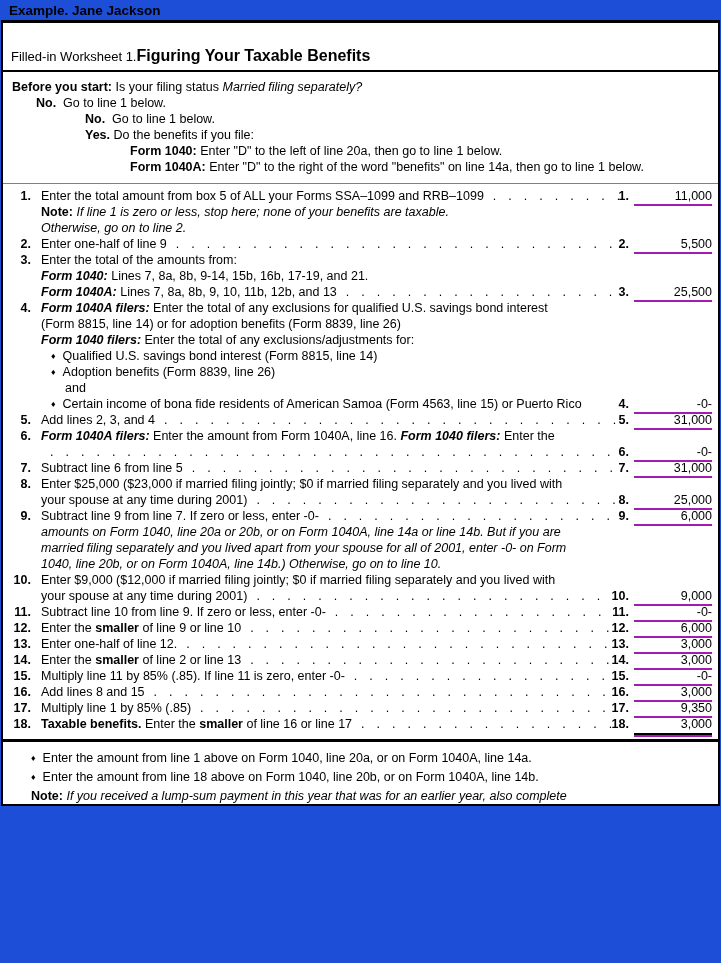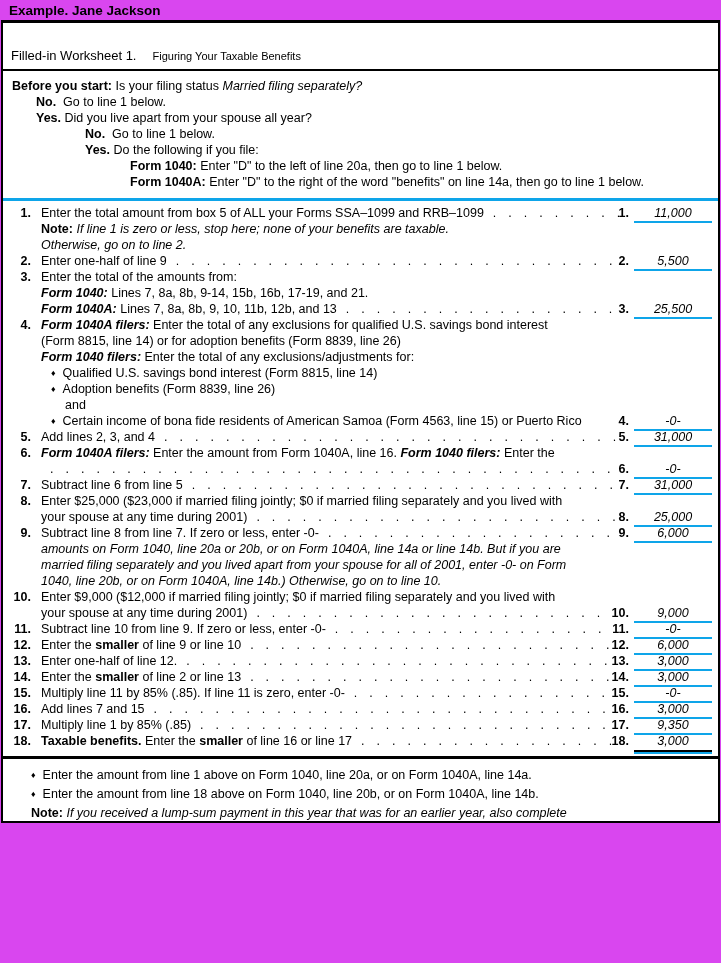--- a/index.html
+++ b/index.html
@@ -1,46 +1,46 @@
 <!DOCTYPE html>
 <html><head>
 <meta charset="utf-8">
 <style>
   * { margin:0; padding:0; box-sizing:border-box; }
   html,body { background:#ffffff; }
   .page {
-    position:relative; width:721px; height:963px; background:#d946ef; color:#000000;
+    position:relative; width:721px; height:963px; background:#1d4ed8; color:#000000;
     font-family:"Liberation Sans","DejaVu Sans",sans-serif;
     font-size:12.5px; line-height:16px; overflow:hidden;
   }
   .example-title { font-weight:bold; font-size:13.5px; padding:3px 0 0 9px; height:20px; }
   .ws-box { margin:0 1px; border:2px solid #000; border-top-width:3px; background:#fff; }
 
   .ws-header { padding:25px 0 5px 8px; border-bottom:2px solid #000; font-size:13px; }
   .ws-header-prefix { font-weight:normal; }
-  .ws-header-title { font-weight:normal; font-size:11px; margin-left:16px; }
-
-  .before-section { padding:7px 8px 8px 9px; border-bottom:3px solid #0ea5e9; }
+  .ws-header-title { font-weight:bold; font-size:16px; }
+
+  .before-section { padding:7px 8px 8px 9px; border-bottom:1px solid #0ea5e9; }
   .b-line { white-space:nowrap; }
   .ind0 { padding-left:0; }
   .ind1 { padding-left:24px; }
   .ind2 { padding-left:73px; }
   .ind3 { padding-left:118px; }
 
   .main-section { padding:4px 6px 7px 0; border-bottom:3px solid #000; }
   .ws-item { margin:0; }
   .ws-row { display:flex; align-items:baseline; white-space:nowrap; }
   .ln-num { flex:0 0 28px; text-align:right; font-weight:bold; margin-right:10px; }
   .ptxt { flex:0 1 auto; min-width:0; }
   .ptxt.bullet { padding-left:10px; }
   .ptxt.cont { padding-left:24px; }
   .diamond { font-size:9px; margin-right:7px; vertical-align:1px; }
   .leader { flex:1 1 10px; min-width:6px; overflow:hidden; letter-spacing:12px; padding-left:9px; align-self:flex-end; height:16px; }
   .amt-num { flex:0 0 auto; font-weight:bold; margin-right:5px; }
-  .amt-val { flex:0 0 78px; text-align:center; border-bottom:2px solid #0ea5e9; margin-bottom:-2px;font-style:italic; }
+  .amt-val { flex:0 0 78px; text-align:right; border-bottom:2px solid #a21caf; margin-bottom:-2px; }
   .amt-val.double { margin-bottom:-5px; }
   .amt-val.double::after { content:""; display:block; height:2px; background:#000; margin-top:1px; }
 
   .footer-section { padding:8px 8px 0 28px; }
   .f-line { white-space:nowrap; }
   .f-bullet { margin-bottom:3px; }
   .f-note { white-space:normal; }
 
   .seg-r { font-weight:normal; font-style:normal; }
   .seg-b { font-weight:bold; }
@@ -54,23 +54,22 @@
   <div class="example-title">Example. Jane Jackson</div>
 
   <div class="ws-box">
     <div class="ws-header">
       <span class="ws-header-prefix">Filled-in Worksheet 1.</span><span class="ws-header-title">Figuring Your Taxable Benefits</span>
     </div>
 
     <div class="before-section" id="before-lines">
         <div class="b-line ind0"><span class="seg-b">Before you start: </span><span class="seg-r">Is your filing status </span><span class="seg-i">Married filing separately?</span></div>
         <div class="b-line ind1"><span class="seg-b">No.</span><span class="seg-r">&nbsp; Go to line 1 below.</span></div>
-        <div class="b-line ind1"><span class="seg-b">Yes.</span><span class="seg-r"> Did you live apart from your spouse all year?</span></div>
         <div class="b-line ind2"><span class="seg-b">No.</span><span class="seg-r">&nbsp; Go to line 1 below.</span></div>
-        <div class="b-line ind2"><span class="seg-b">Yes.</span><span class="seg-r"> Do the following if you file:</span></div>
+        <div class="b-line ind2"><span class="seg-b">Yes.</span><span class="seg-r"> Do the benefits if you file:</span></div>
         <div class="b-line ind3"><span class="seg-b">Form 1040:</span><span class="seg-r"> Enter "D" to the left of line 20a, then go to line 1 below.</span></div>
         <div class="b-line ind3"><span class="seg-b">Form 1040A:</span><span class="seg-r"> Enter "D" to the right of the word "benefits" on line 14a, then go to line 1 below.</span></div>
       </div>
 
     <div class="main-section" id="ws-lines">
         <div class="ws-item">
           <div class="ws-row">
             <span class="ln-num">1.</span>
             <span class="ptxt"><span class="seg-r">Enter the total amount from box 5 of ALL your Forms SSA–1099 and RRB–1099</span></span>
             <span class="leader">........................................</span>
@@ -184,21 +183,21 @@
             <span class="ln-num"></span>
             <span class="ptxt"><span class="seg-r">your spouse at any time during 2001)</span></span>
             <span class="leader">........................................</span>
             <span class="amt-num">8.</span>
             <span class="amt-val">25,000</span>
           </div>
         </div>
         <div class="ws-item">
           <div class="ws-row">
             <span class="ln-num">9.</span>
-            <span class="ptxt"><span class="seg-r">Subtract line 8 from line 7. If zero or less, enter -0-</span></span>
+            <span class="ptxt"><span class="seg-r">Subtract line 9 from line 7. If zero or less, enter -0-</span></span>
             <span class="leader">........................................</span>
             <span class="amt-num">9.</span>
             <span class="amt-val">6,000</span>
           </div>
           <div class="ws-row">
             <span class="ln-num"></span>
             <span class="ptxt"><span class="seg-i">amounts on Form 1040, line 20a or 20b, or on Form 1040A, line 14a or line 14b. But if you are</span></span>
           </div>
           <div class="ws-row">
             <span class="ln-num"></span>
@@ -263,21 +262,21 @@
             <span class="ln-num">15.</span>
             <span class="ptxt"><span class="seg-r">Multiply line 11 by 85% (.85). If line 11 is zero, enter -0-</span></span>
             <span class="leader">........................................</span>
             <span class="amt-num">15.</span>
             <span class="amt-val">-0-</span>
           </div>
         </div>
         <div class="ws-item">
           <div class="ws-row">
             <span class="ln-num">16.</span>
-            <span class="ptxt"><span class="seg-r">Add lines 7 and 15</span></span>
+            <span class="ptxt"><span class="seg-r">Add lines 8 and 15</span></span>
             <span class="leader">........................................</span>
             <span class="amt-num">16.</span>
             <span class="amt-val">3,000</span>
           </div>
         </div>
         <div class="ws-item">
           <div class="ws-row">
             <span class="ln-num">17.</span>
             <span class="ptxt"><span class="seg-r">Multiply line 1 by 85% (.85)</span></span>
             <span class="leader">........................................</span>

